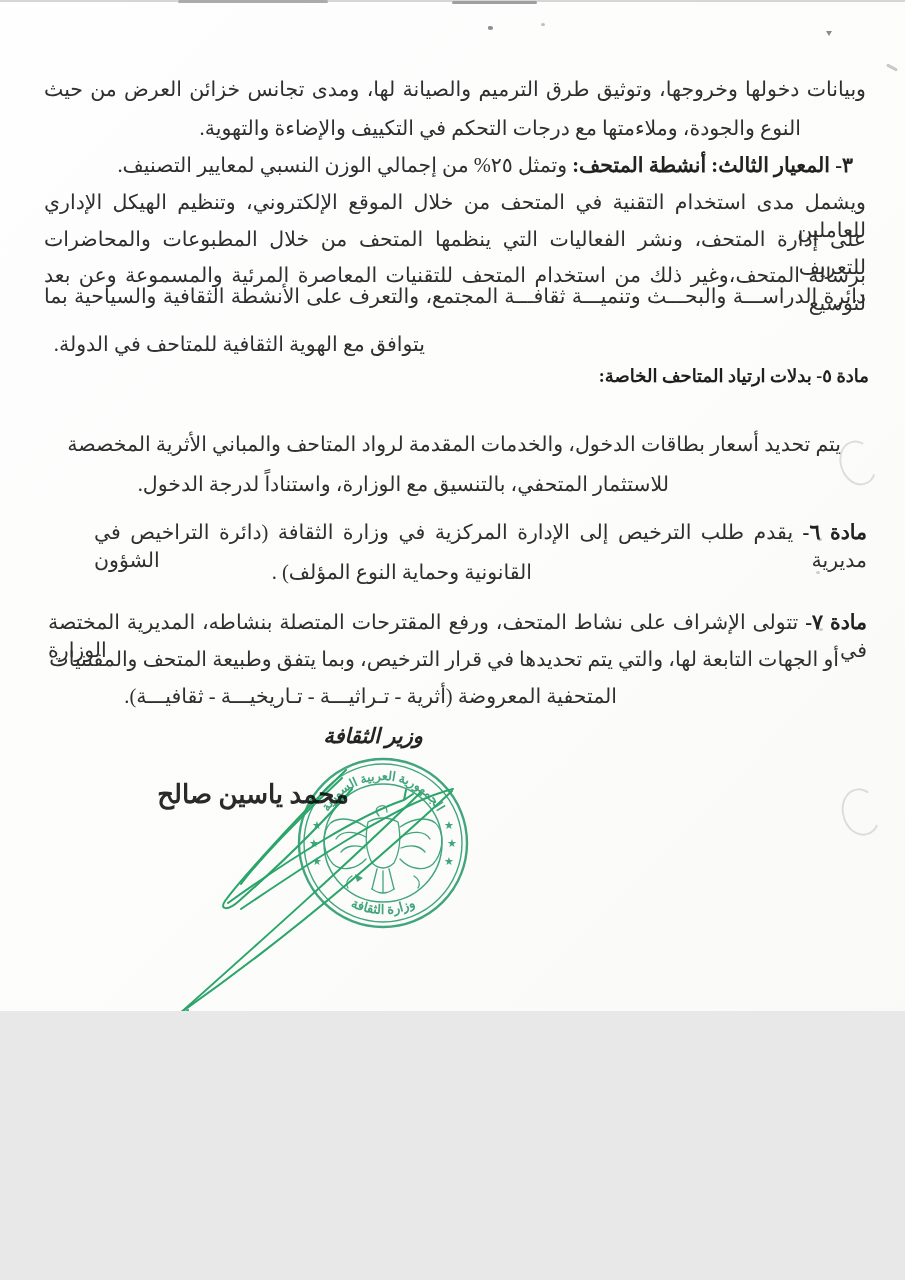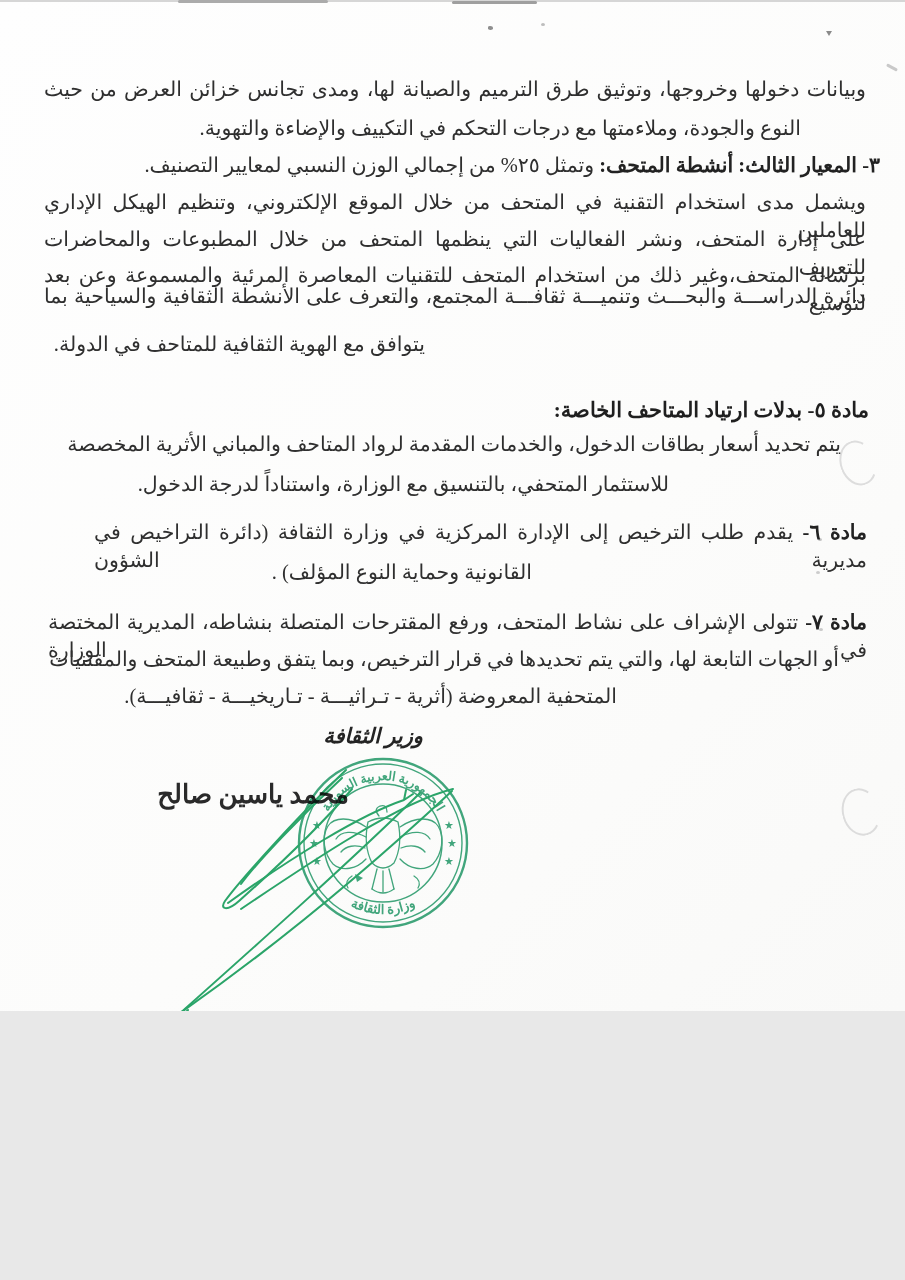--- a/index.html
+++ b/index.html
@@ -26,27 +26,27 @@
     text-align:justify;
     text-align-last:justify;
     text-justify:inter-word;
   }
   .b{font-weight:bold;color:#222;}
   .hline{font-weight:bold;color:#1f1f1f;}
 
   
   .l1 {top:76px;  right:39px; left:44px;}
   .l2 {top:115px; right:104px;}
-  .l3 {top:152px; right:25px;}
+  .l3 {top:152px; right:52px;}
   .l4 {top:189px; right:39px; left:44px;}
   .l5 {top:226px; right:39px; left:44px;}
   .l6 {top:262px; right:39px; left:44px;}
   .l7 {top:283px; right:39px; left:44px;}
   .l8 {top:331px; right:480px;}
-  .h9 {top:396px; right:36px; font-size:21px;}
+  .h9 {top:364px; right:36px; font-size:18px;}
   .l10{top:431px; right:64px;}
   .l11{top:471px; right:236px;}
   .l12{top:519px; right:38px; left:50px;margin-left:44px;}
   .l13{top:559px; right:373px;}
   .l14{top:609px; right:38px; left:48px;}
   .l15{top:646px; right:66px;}
   .l16{top:683px; right:288px;}
 
   .sig-title{
     position:absolute;top:724px;right:482px;

